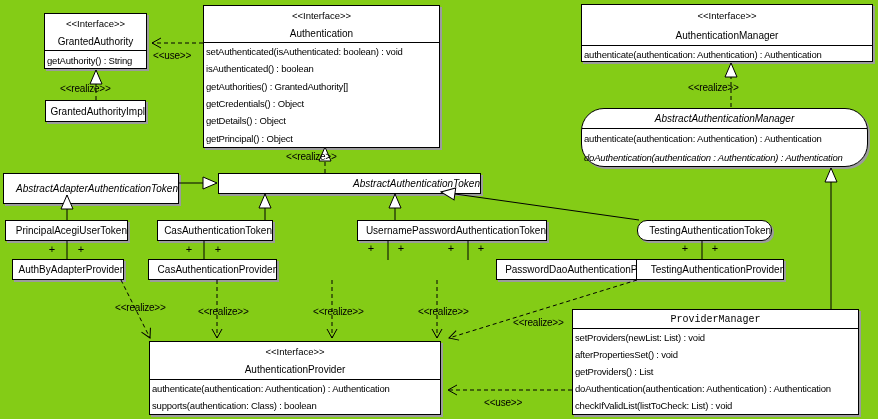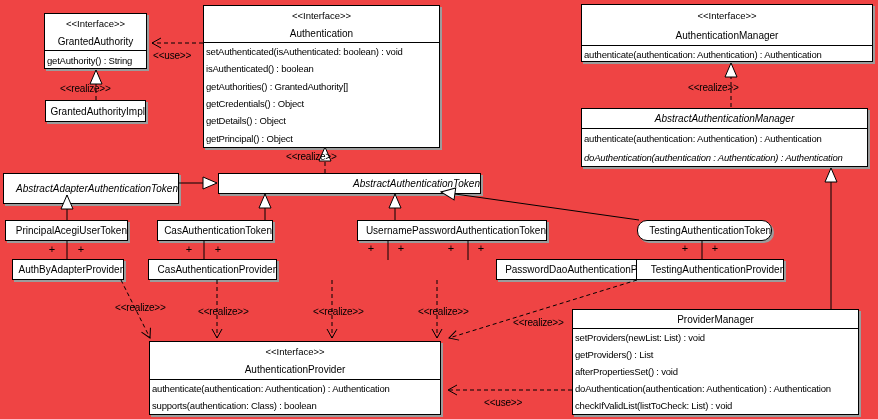--- a/index.html
+++ b/index.html
@@ -1,17 +1,17 @@
 <!DOCTYPE html>
 <html><head>
 <meta charset="utf-8">
 <style>
   html,body{margin:0;padding:0;}
   body{background:#efefef;font-family:"Liberation Sans",sans-serif;}
-  #canvas{position:relative;width:878px;height:419px;background:#ef4444;overflow:hidden;}
+  #canvas{position:relative;width:878px;height:419px;background:#84cc16;overflow:hidden;}
   .box{position:absolute;background:#ffffff;border:1px solid #000;box-shadow:2px 2px 0 #9c9c9c;box-sizing:border-box;color:#000;}
   .hd{display:flex;flex-direction:column;justify-content:space-around;align-items:center;border-bottom:1px solid #000;}
   .st{font-size:9.5px;}
   .nm{font-size:10px;text-align:center;white-space:nowrap;}
   .it{font-style:italic;}
   .bd{display:flex;flex-direction:column;}
   .m{flex:1;display:flex;align-items:center;padding:0 2px;font-size:9.5px;white-space:nowrap;overflow:hidden;letter-spacing:-0.2px;}
   .simple{display:flex;align-items:center;justify-content:flex-end;}
   .lbl{position:absolute;font-size:10px;color:#000;white-space:nowrap;letter-spacing:-0.2px;}
   svg#wires{position:absolute;left:0;top:0;pointer-events:none;}
@@ -56,21 +56,21 @@
   <div class="box" style="left:581px;top:4px;width:292px;height:58px;">
     <div class="hd" style="height:40px;">
       <div class="st">&lt;&lt;Interface&gt;&gt;</div>
       <div class="nm">AuthenticationManager</div>
     </div>
     <div class="bd" style="height:16px;">
       <div class="m">authenticate(authentication: Authentication) : Authentication</div>
     </div>
   </div>
 
-  <div class="box" style="left:581px;top:108px;width:287px;height:59px;">
+  <div class="box" style="left:581px;top:108px;width:287px;height:59px;border-radius:23px;">
     <div class="hd" style="height:19px;">
       <div class="nm it">AbstractAuthenticationManager</div>
     </div>
     <div class="bd" style="height:38px;">
       <div class="m">authenticate(authentication: Authentication) : Authentication</div>
       <div class="m it">doAuthentication(authentication : Authentication) : Authentication</div>
     </div>
   </div>
 
   <div class="box simple" style="left:3px;top:173px;width:176px;height:31px;">
@@ -112,27 +112,27 @@
       <div class="st">&lt;&lt;Interface&gt;&gt;</div>
       <div class="nm">AuthenticationProvider</div>
     </div>
     <div class="bd" style="height:34px;">
       <div class="m">authenticate(authentication: Authentication) : Authentication</div>
       <div class="m">supports(authentication: Class) : boolean</div>
     </div>
   </div>
 
   <div class="box" style="left:572px;top:309px;width:287px;height:106px;">
-    <div class="hd" style="height:18px;">
+    <div class="hd" style="height:18px;font-family:Liberation Mono, monospace;">
       <div class="nm">ProviderManager</div>
     </div>
     <div class="bd" style="height:85px;">
       <div class="m">setProviders(newList: List) : void</div>
+      <div class="m">afterPropertiesSet() : void</div>
       <div class="m">getProviders() : List</div>
-      <div class="m">afterPropertiesSet() : void</div>
       <div class="m">doAuthentication(authentication: Authentication) : Authentication</div>
       <div class="m">checkIfValidList(listToCheck: List) : void</div>
     </div>
   </div>
 
   <svg id="wires" width="878" height="419">
     <defs>
       <marker id="tri" markerUnits="userSpaceOnUse" markerWidth="16" markerHeight="14" refX="15" refY="7" orient="auto">
         <path d="M1,1 L15,7 L1,13 Z" fill="#ffffff" stroke="#000"></path>
       </marker>

